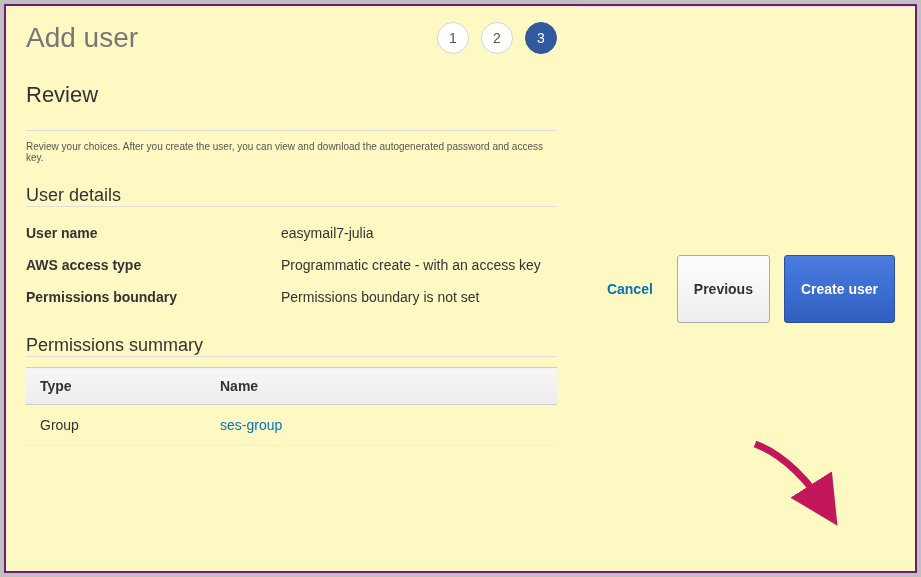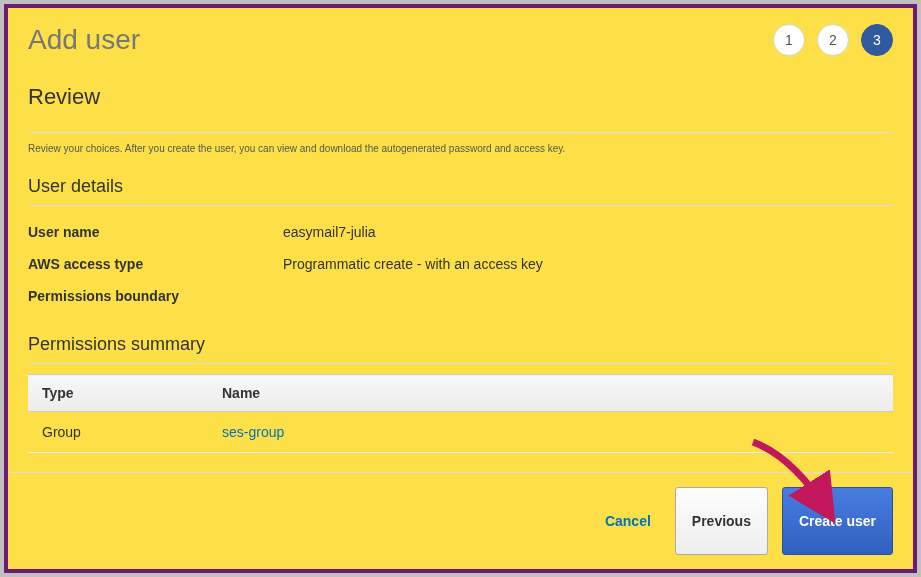--- a/index.html
+++ b/index.html
@@ -5,26 +5,25 @@
     * { box-sizing: border-box; margin: 0; padding: 0; }
     body {
       font-family: "Amazon Ember", "Helvetica Neue", Arial, sans-serif;
       background: #c0c0c0;
       padding: 4px;
       width: 921px;
       height: 577px;
       overflow: hidden;
     }
     .window {
-      background: #fde047;
-      border: 4px solid #701a75;
+      background: #fef9c3;
+      border: 2px solid #701a75;
       width: 100%;
       height: 100%;
       display: flex;
-      flex-direction: column;
       position: relative;
     }
     .content {
       flex: 1;
       padding: 16px 20px 0 20px;
       overflow-y: auto;
     }
     .header-row {
       display: flex;
       justify-content: space-between;
@@ -72,21 +71,21 @@
       color: #333;
       border-bottom: 1px solid #ddd;
       padding-bottom: 22px;
       margin-bottom: 10px;
     }
     h3.subsection {
       font-size: 18px;
       font-weight: 400;
       color: #333;
       border-bottom: 1px solid #ddd;
-      padding-bottom: 8px;
+      padding-bottom: 0;
       margin-top: 22px;
       margin-bottom: 10px;
     }
     .desc {
       font-size: 10px;
       color: #555;
       margin-bottom: 20px;
     }
     .details {
       margin-top: 10px;
@@ -197,20 +196,21 @@
       <div class="detail-row">
         <div class="detail-label">User name</div>
         <div class="detail-value">easymail7-julia</div>
       </div>
       <div class="detail-row">
         <div class="detail-label">AWS access type</div>
         <div class="detail-value">Programmatic create - with an access key</div>
       </div>
       <div class="detail-row">
         <div class="detail-label">Permissions boundary</div>
+        <div class="detail-value">Permissions boundary is not set</div>
       </div>
     </div>
 
     <h3 class="subsection">Permissions summary</h3>
 
     <table class="table">
       <thead>
         <tr>
           <th style="width:180px">Type</th>
           <th>Name</th>

